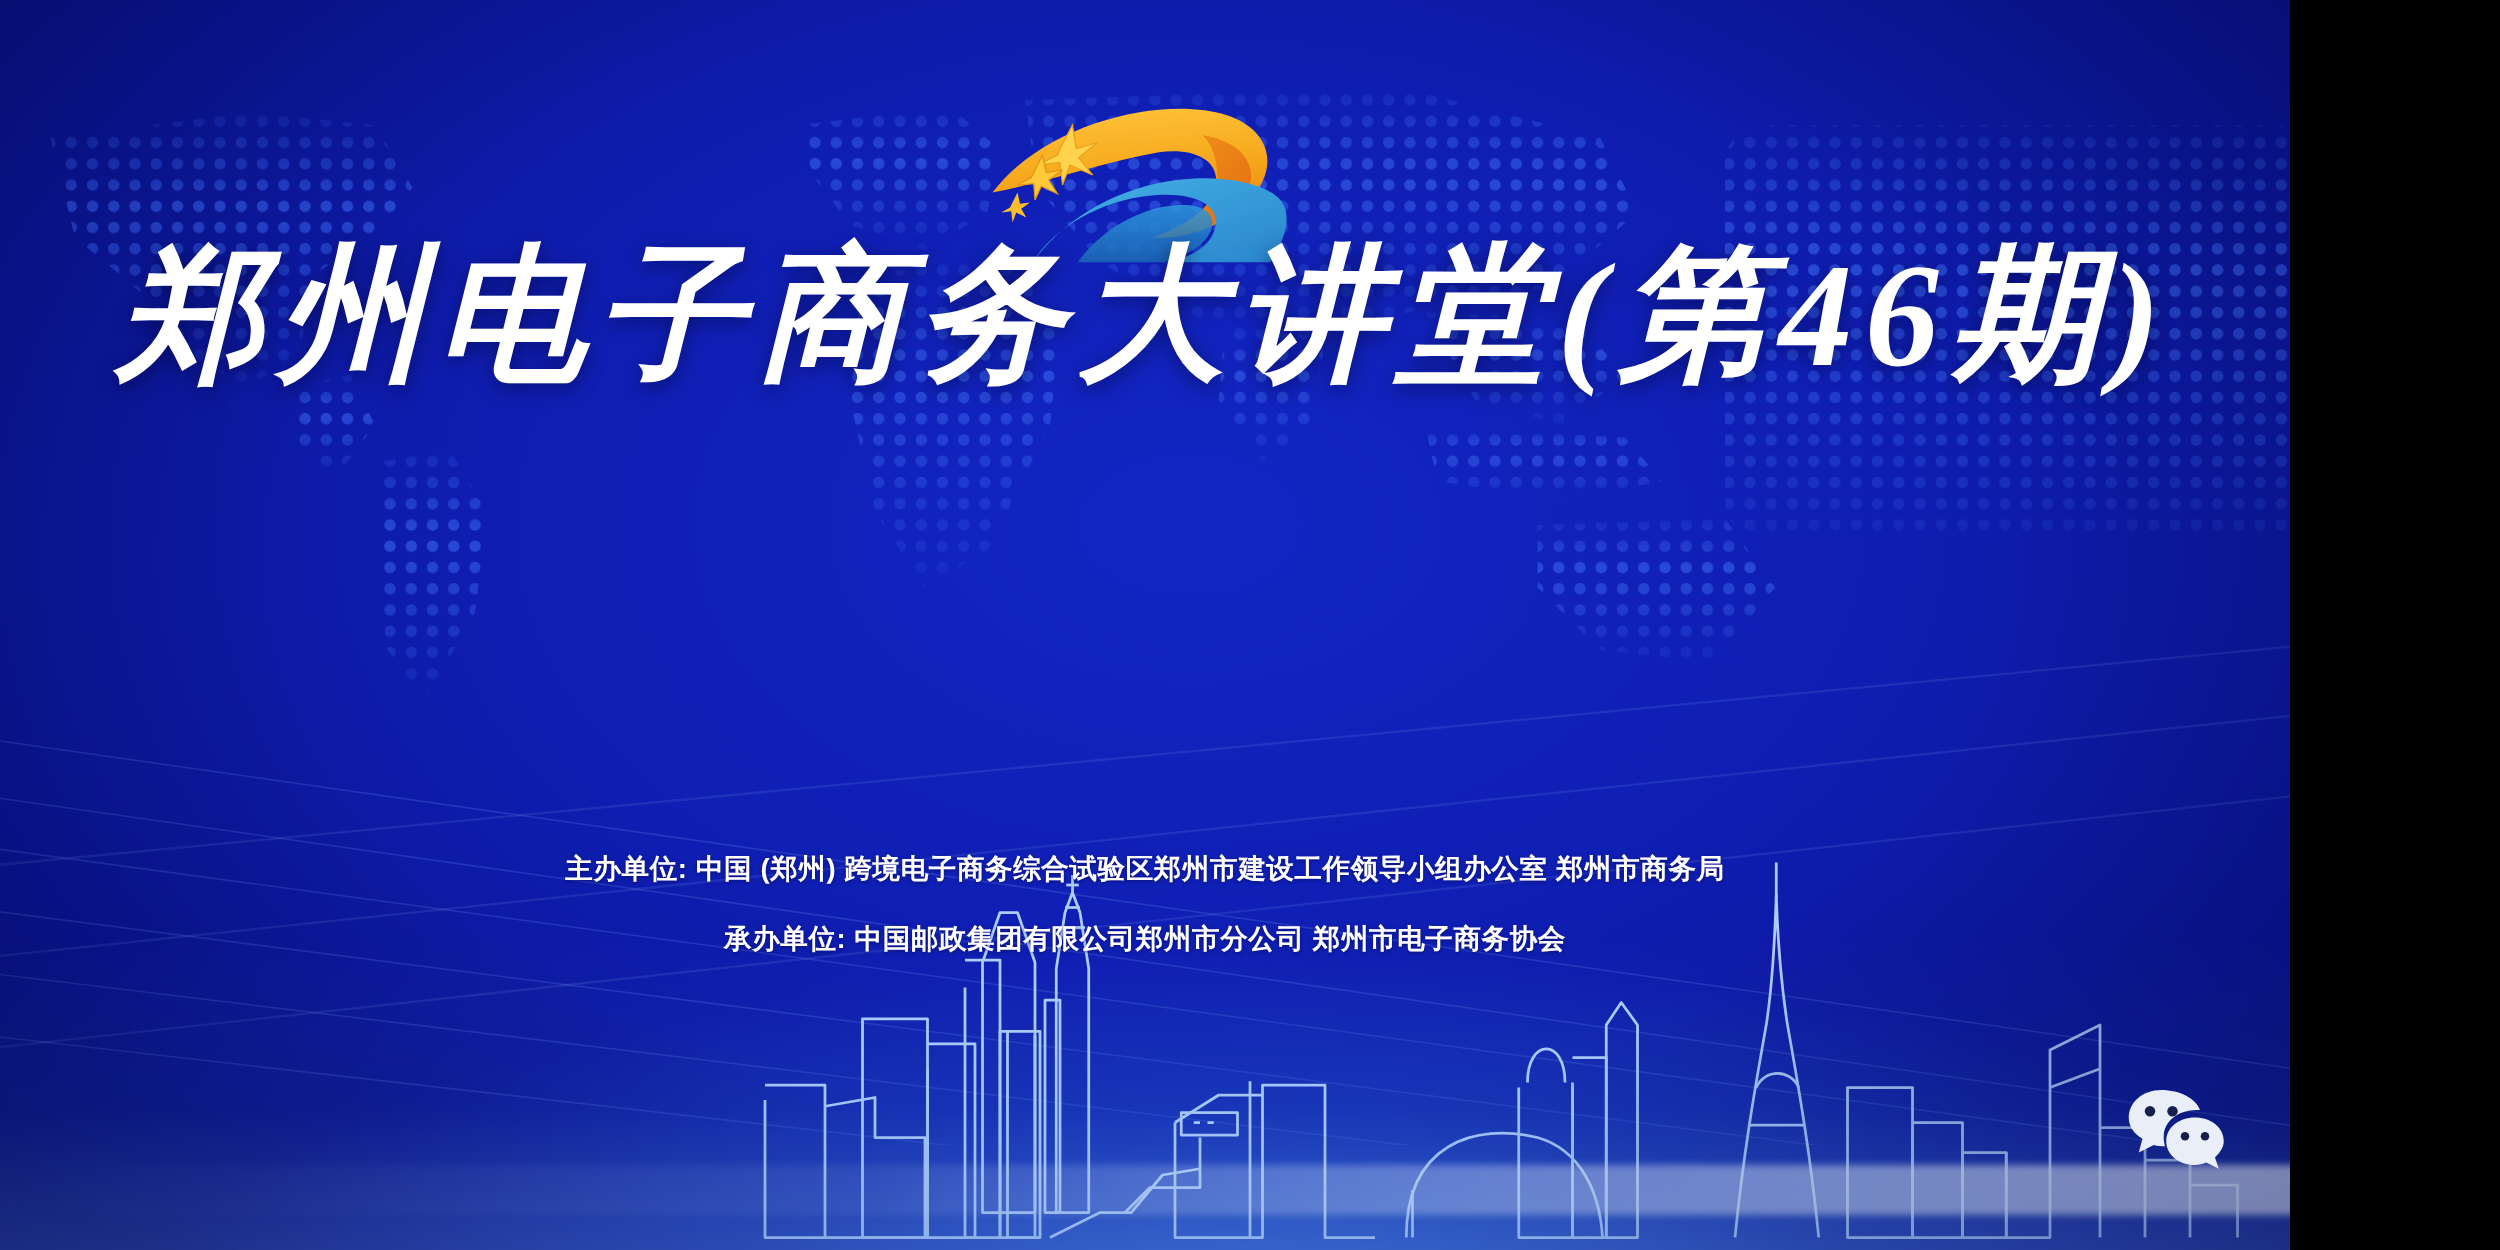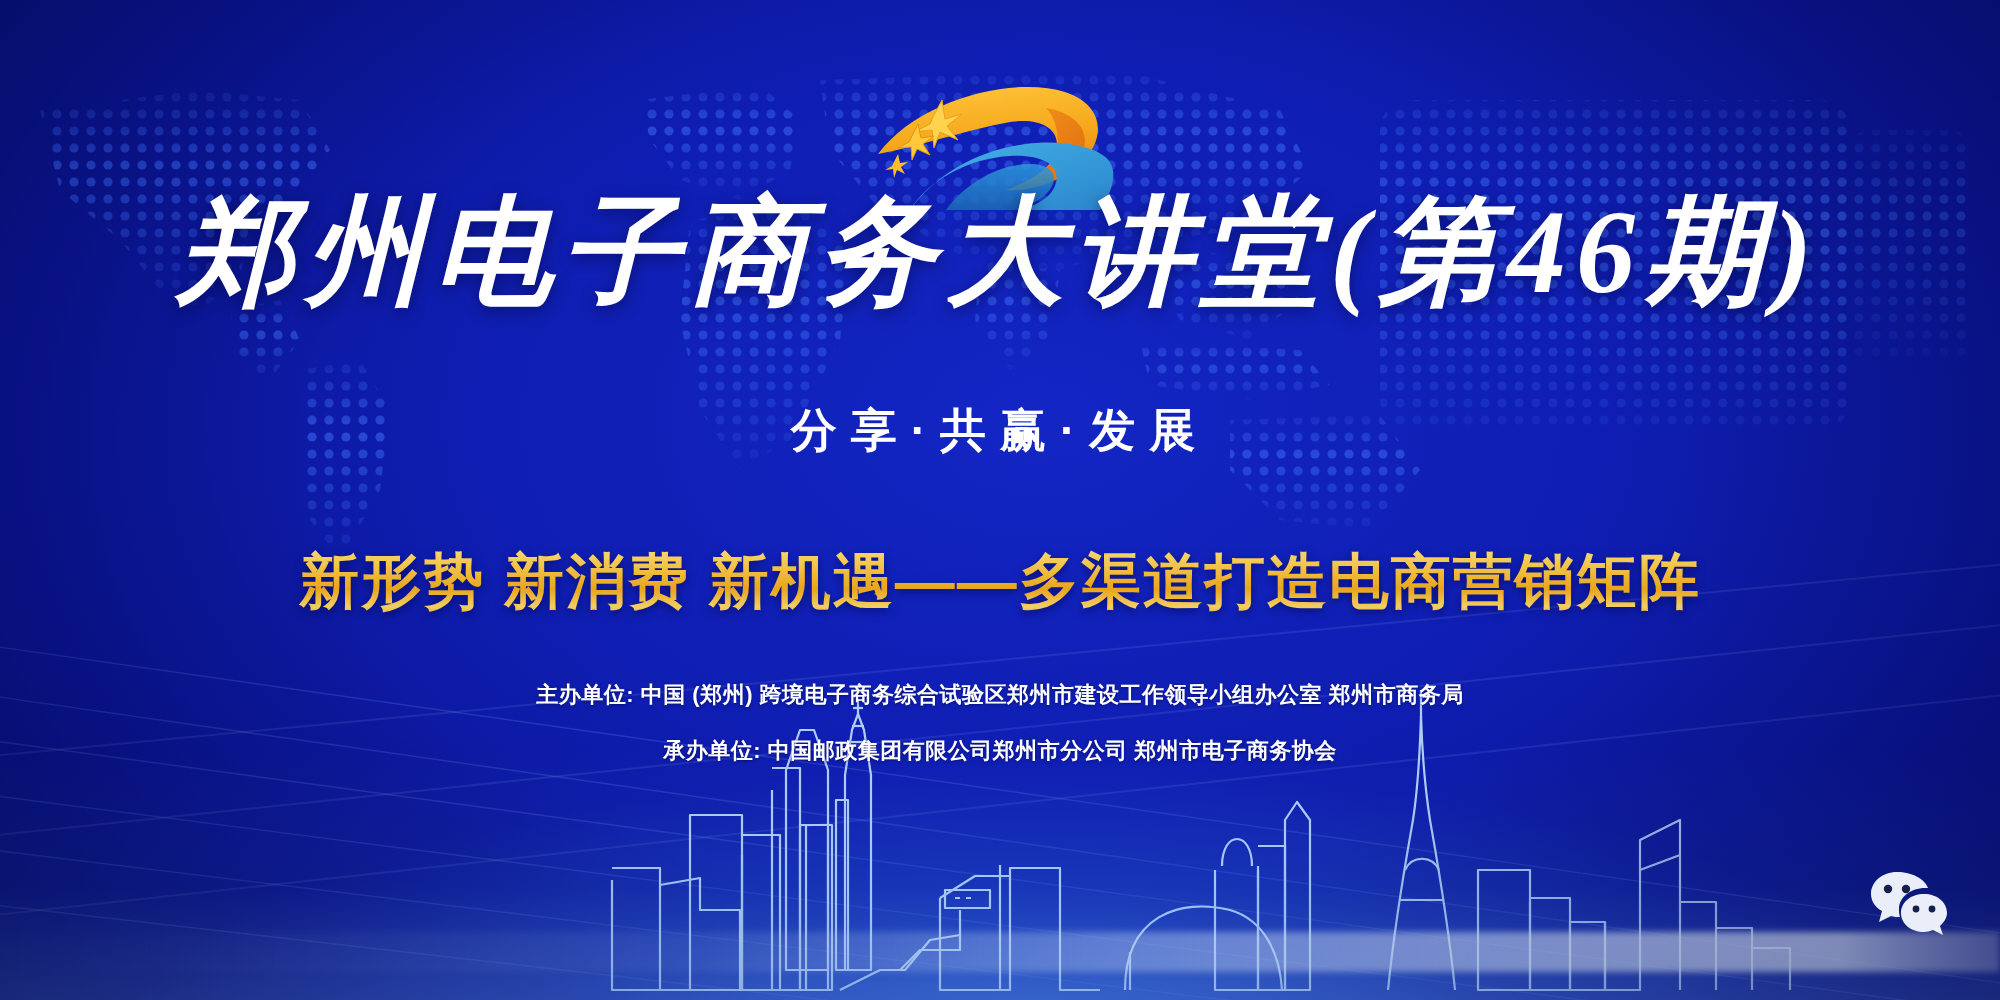--- a/index.html
+++ b/index.html
@@ -1,20 +1,20 @@
 <!DOCTYPE html>
 <html><head>
 <meta charset="utf-8">
 <style>
   * { margin:0; padding:0; box-sizing:border-box; }
   html,body { width:2000px; height:1000px; overflow:hidden; background:#000; }
 
   .poster{
     position:relative;
-    width:2000px;
+    width:1832px;
     height:1000px;
     overflow:hidden;
     font-family:"Liberation Sans","DejaVu Sans",sans-serif;
     background:
       radial-gradient(ellipse 1400px 900px at 52% 42%, #1326c4 0%, #0f1eb2 40%, #0a1490 75%, #06106f 100%),
       #0a1490;
   }
 
   
   .vignette{
@@ -310,23 +310,21 @@
       <path d="M96 140 C116 112 150 94 180 94 C200 94 208 104 202 116 C196 128 180 136 164 140 Z" fill="url(#blueB)" opacity="0.85"></path>
 
       <path d="M83 47 L92 30 L95 49 L112 44 L97 56 L108 70 L90 62 L84 78 L82 60 L64 62 L80 54 Z" fill="#ffd34d" stroke="#e8a21a" stroke-width="1"></path>
       <path d="M62 66 L68 54 L71 68 L84 66 L73 74 L80 85 L67 79 L62 90 L61 77 L48 78 L59 72 Z" fill="#ffc93a" stroke="#e09514" stroke-width="1"></path>
       <path d="M44 92 L48 84 L50 93 L58 92 L51 97 L55 104 L47 100 L44 108 L43 99 L35 100 L42 96 Z" fill="#fbbd2c"></path>
     </svg>
   </div>
 
   <div class="title">郑州电子商务大讲堂(第46期)</div>
 
-  <div class="subtitle">分享·共赢·发展</div>
-
-  <div class="headline">新形势 新消费 新机遇——多渠道打造电商营销矩阵</div>
+
 
   <div class="orgline l2">承办单位: 中国邮政集团有限公司郑州市分公司    郑州市电子商务协会</div>
   <div class="orgline l1">主办单位: 中国 (郑州) 跨境电子商务综合试验区郑州市建设工作领导小组办公室    郑州市商务局</div>
 
   <div class="wechat-footer">
     <svg class="wechat-icon" viewBox="0 0 78 66">
       <g fill="#e9eef8">
         <path d="M27 2 C12 2 1 12 1 24 C1 31 5 37 12 41 L9 52 L21 46 C24 47 27 47 30 47 C29 44 29 41 29 39 C29 27 41 18 55 18 C56 18 57 18 58 18 C55 9 42 2 27 2 Z"></path>
         <circle cx="18" cy="19" r="4.2" fill="#17204a"></circle>
         <circle cx="36" cy="19" r="4.2" fill="#17204a"></circle>

